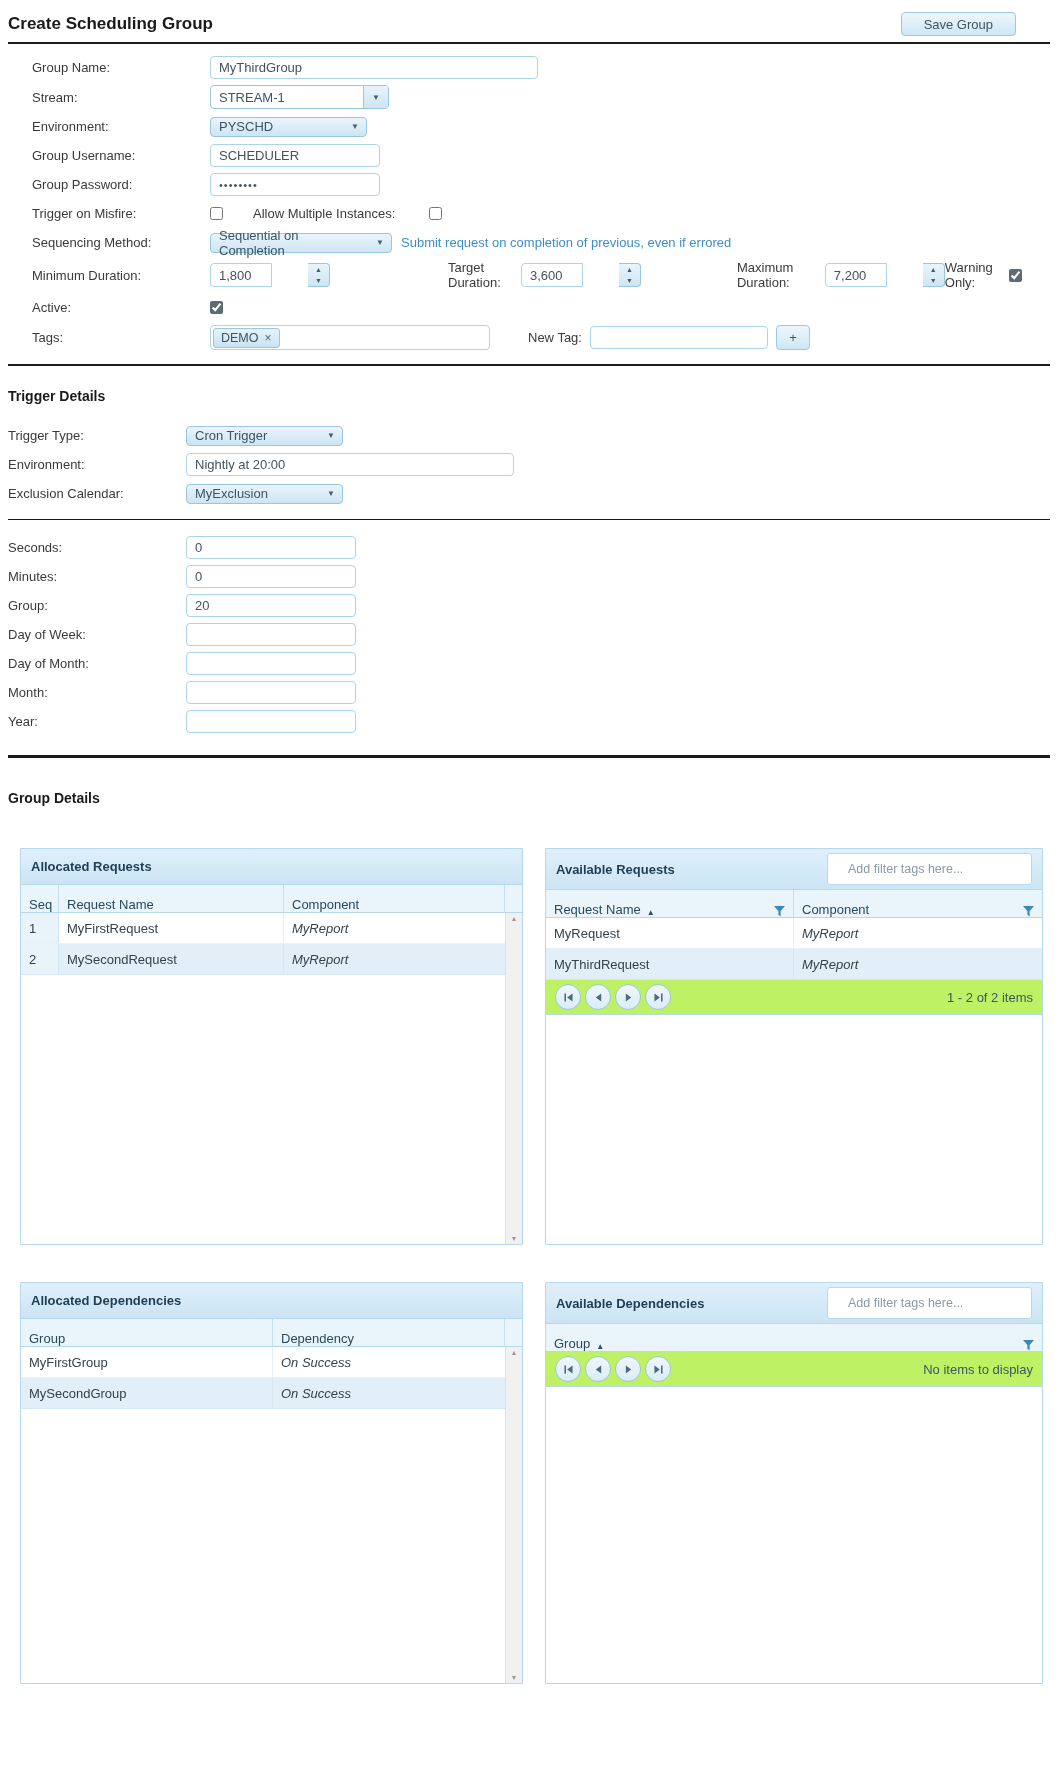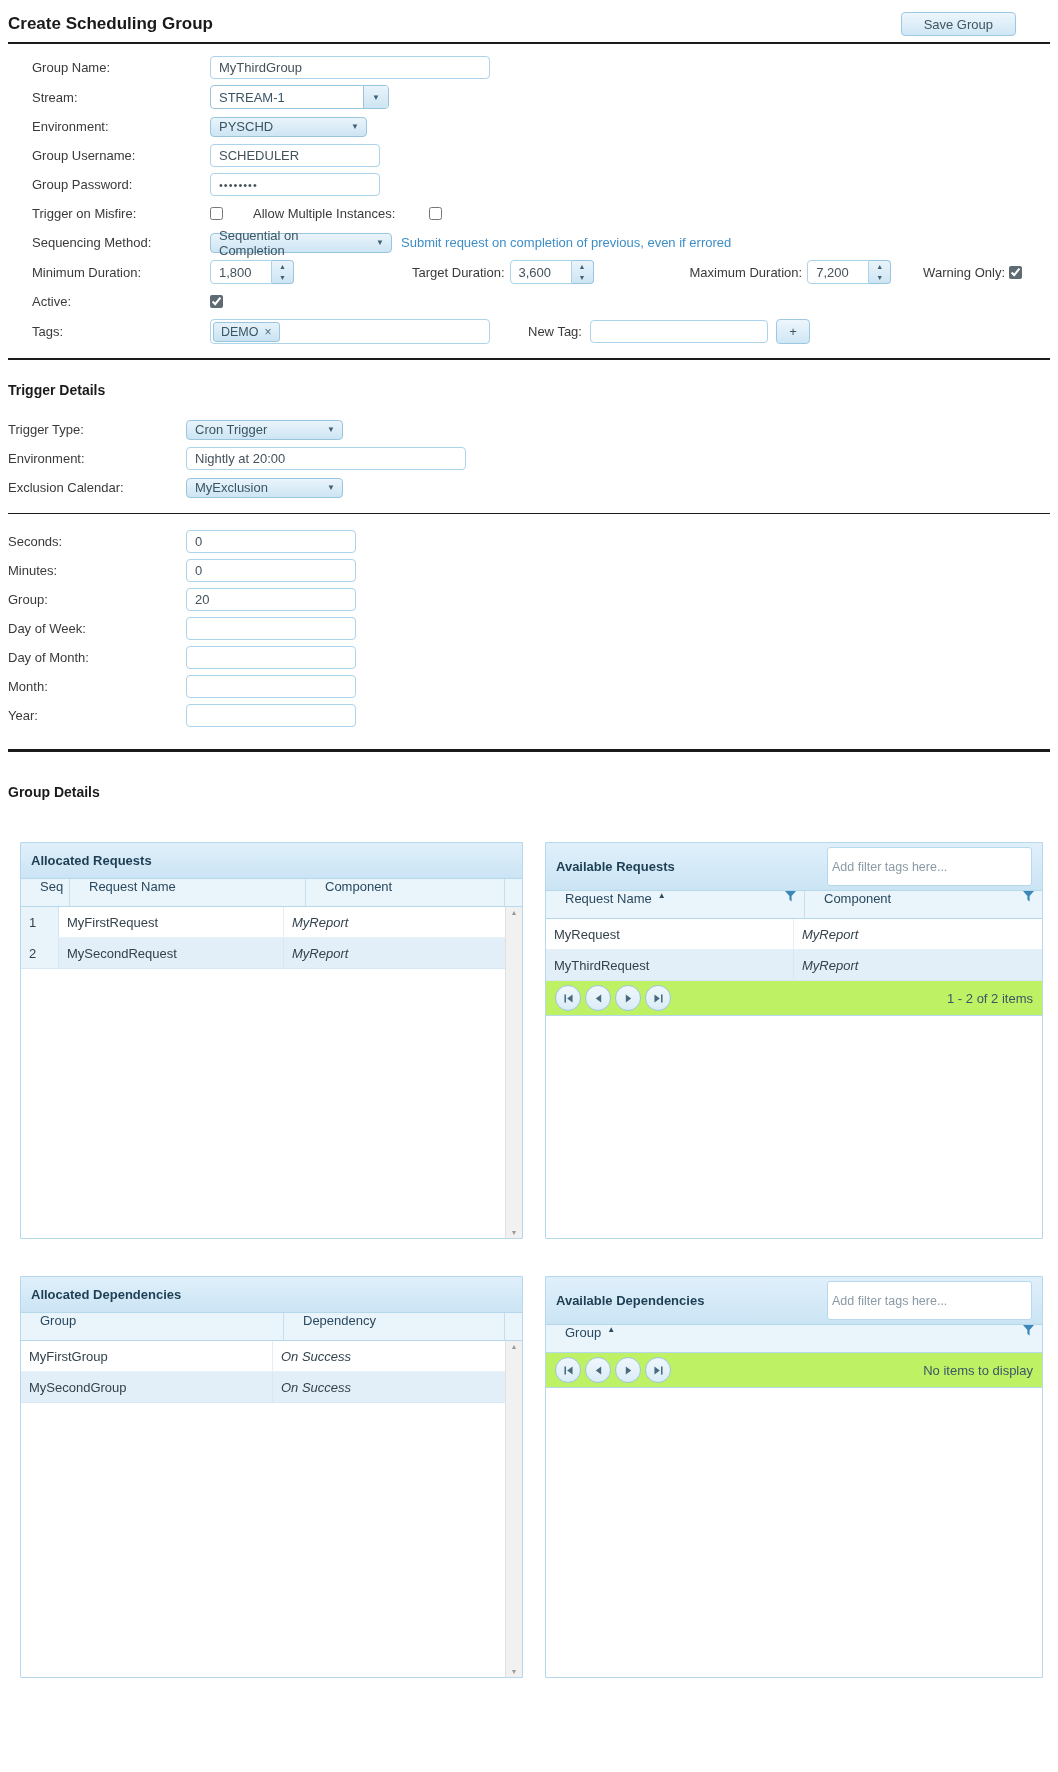--- a/index.html
+++ b/index.html
@@ -33,37 +33,37 @@
   
   .form { padding-top:12px;margin-left:24px; }
   .frow { display:flex; align-items:center; margin-bottom:6px; min-height:23px; }
   .flabel { width:178px; color:#3a3a3a; flex:0 0 178px; }
   .inlabel { color:#3a3a3a; }
   .tinput {
     height:23px; border:1px solid #abd3ea; border-radius:4px;
     padding:0 8px; font-size:13px; color:#44525c; outline:none;
     font-family:"Liberation Sans", sans-serif; background:#fff;
   }
-  .w-wide { width:280px; }
+  .w-wide { width:328px; }
   .w-med  { width:170px; }
   .w-sm   { width:62px; border-radius:4px 0 0 4px; }
 
   .dd {
     display:inline-flex; align-items:center; justify-content:space-between;
     height:20px; border:1px solid #9ac5de; border-radius:4px;
     background: linear-gradient(#eaf4fb,#cde5f3);
     color:#3a5564; padding:0 7px 0 8px; cursor:pointer;
   }
   .dd .arrow { font-size:8px; color:#3f6075; margin-left:10px; }
   .dd-white { display:inline-flex; align-items:stretch; height:24px; border:1px solid #9ac5de; border-radius:4px; background:#fff; cursor:pointer; overflow:hidden; }
   .dd-white .txt { display:flex; align-items:center; padding:0 8px; color:#3a5564; width:152px; }
   .dd-white .abox { width:25px; display:flex; align-items:center; justify-content:center; background:linear-gradient(#eaf4fb,#cde5f3); border-left:1px solid #9ac5de; }
   .dd-white .abox .arrow { font-size:8px; color:#3f6075; }
 
-  .spin { display:inline-flex; height:24px; }
+  .spin { display:inline-flex; height:24px;gap:36px; }
   .spin .tinput { height:24px; }
   .spin-btns {
     width:22px; display:flex; flex-direction:column; border:1px solid #9ac5de; border-left:none;
     border-radius:0 4px 4px 0; background:linear-gradient(#eaf4fb,#cde5f3); cursor:pointer;
   }
   .spin-btns span { flex:1; display:flex; align-items:center; justify-content:center; font-size:7px; color:#3f6075; }
 
   input[type=checkbox] { width:13px; height:13px; accent-color:#5f6b73; cursor:pointer; }
 
   .note { color:#3e8ec6; margin-left:9px; }
@@ -93,27 +93,27 @@
   .panel.right { width:498px; }
   .row1 .panel { height:397px; }
   .row2 .panel { height:402px; }
   .ptitle {
     background:linear-gradient(#e0f0fb,#cbe4f4);
     border-bottom:1px solid #b5d8ec;
     min-height:36px; display:flex; align-items:center; justify-content:space-between;
     padding:4px 10px; font-weight:bold; color:#1e3e54; font-size:13px;
   }
   .filterinput {
-    width:205px; height:39px; font-weight:normal;
-    border:1px solid #b7d9ec; border-radius:3px; padding:0 4px; font-size:12.5px;
+    width:205px; height:32px; font-weight:normal;
+    border:1px solid #b7d9ec; border-radius:3px; padding:0 20px; font-size:12.5px;
     color:#44525c; outline:none; font-family:"Liberation Sans", sans-serif;
   }
   .filterinput::placeholder { color:#8a9aa5; }
   .ghead { display:flex; background:#eaf4fb; border-bottom:1px solid #b5d8ec; height:28px; align-items:stretch; color:#29495e; }
-  .gth { display:flex; align-items:flex-start; padding:0 8px; border-right:1px solid #c6dfef;margin-left:11px; }
+  .gth { display:flex; align-items:flex-end; padding:0 8px; border-right:1px solid #c6dfef; }
   .gth:last-child { border-right:none; }
   .gth .sort { font-size:8px; color:#2c4c62; margin-left:6px; }
   .gth .spacer { flex:1; }
   .gbody { flex:1; display:flex; overflow:hidden; }
   .gridrows { flex:1; }
   .grow { display:flex; height:31px; align-items:stretch; color:#33424c; border-bottom:1px solid #e7f1f8; background:#fff; cursor:pointer; }
   .grow.alt { background:#e2eef8; border-bottom-color:#d7e7f3; }
   .gtd { display:flex; align-items:center; padding:0 8px; border-right:1px solid #e3eef6; }
   .grow.alt .gtd { border-right-color:#d7e7f3; }
   .gtd:last-child { border-right:none;font-style:italic; }

